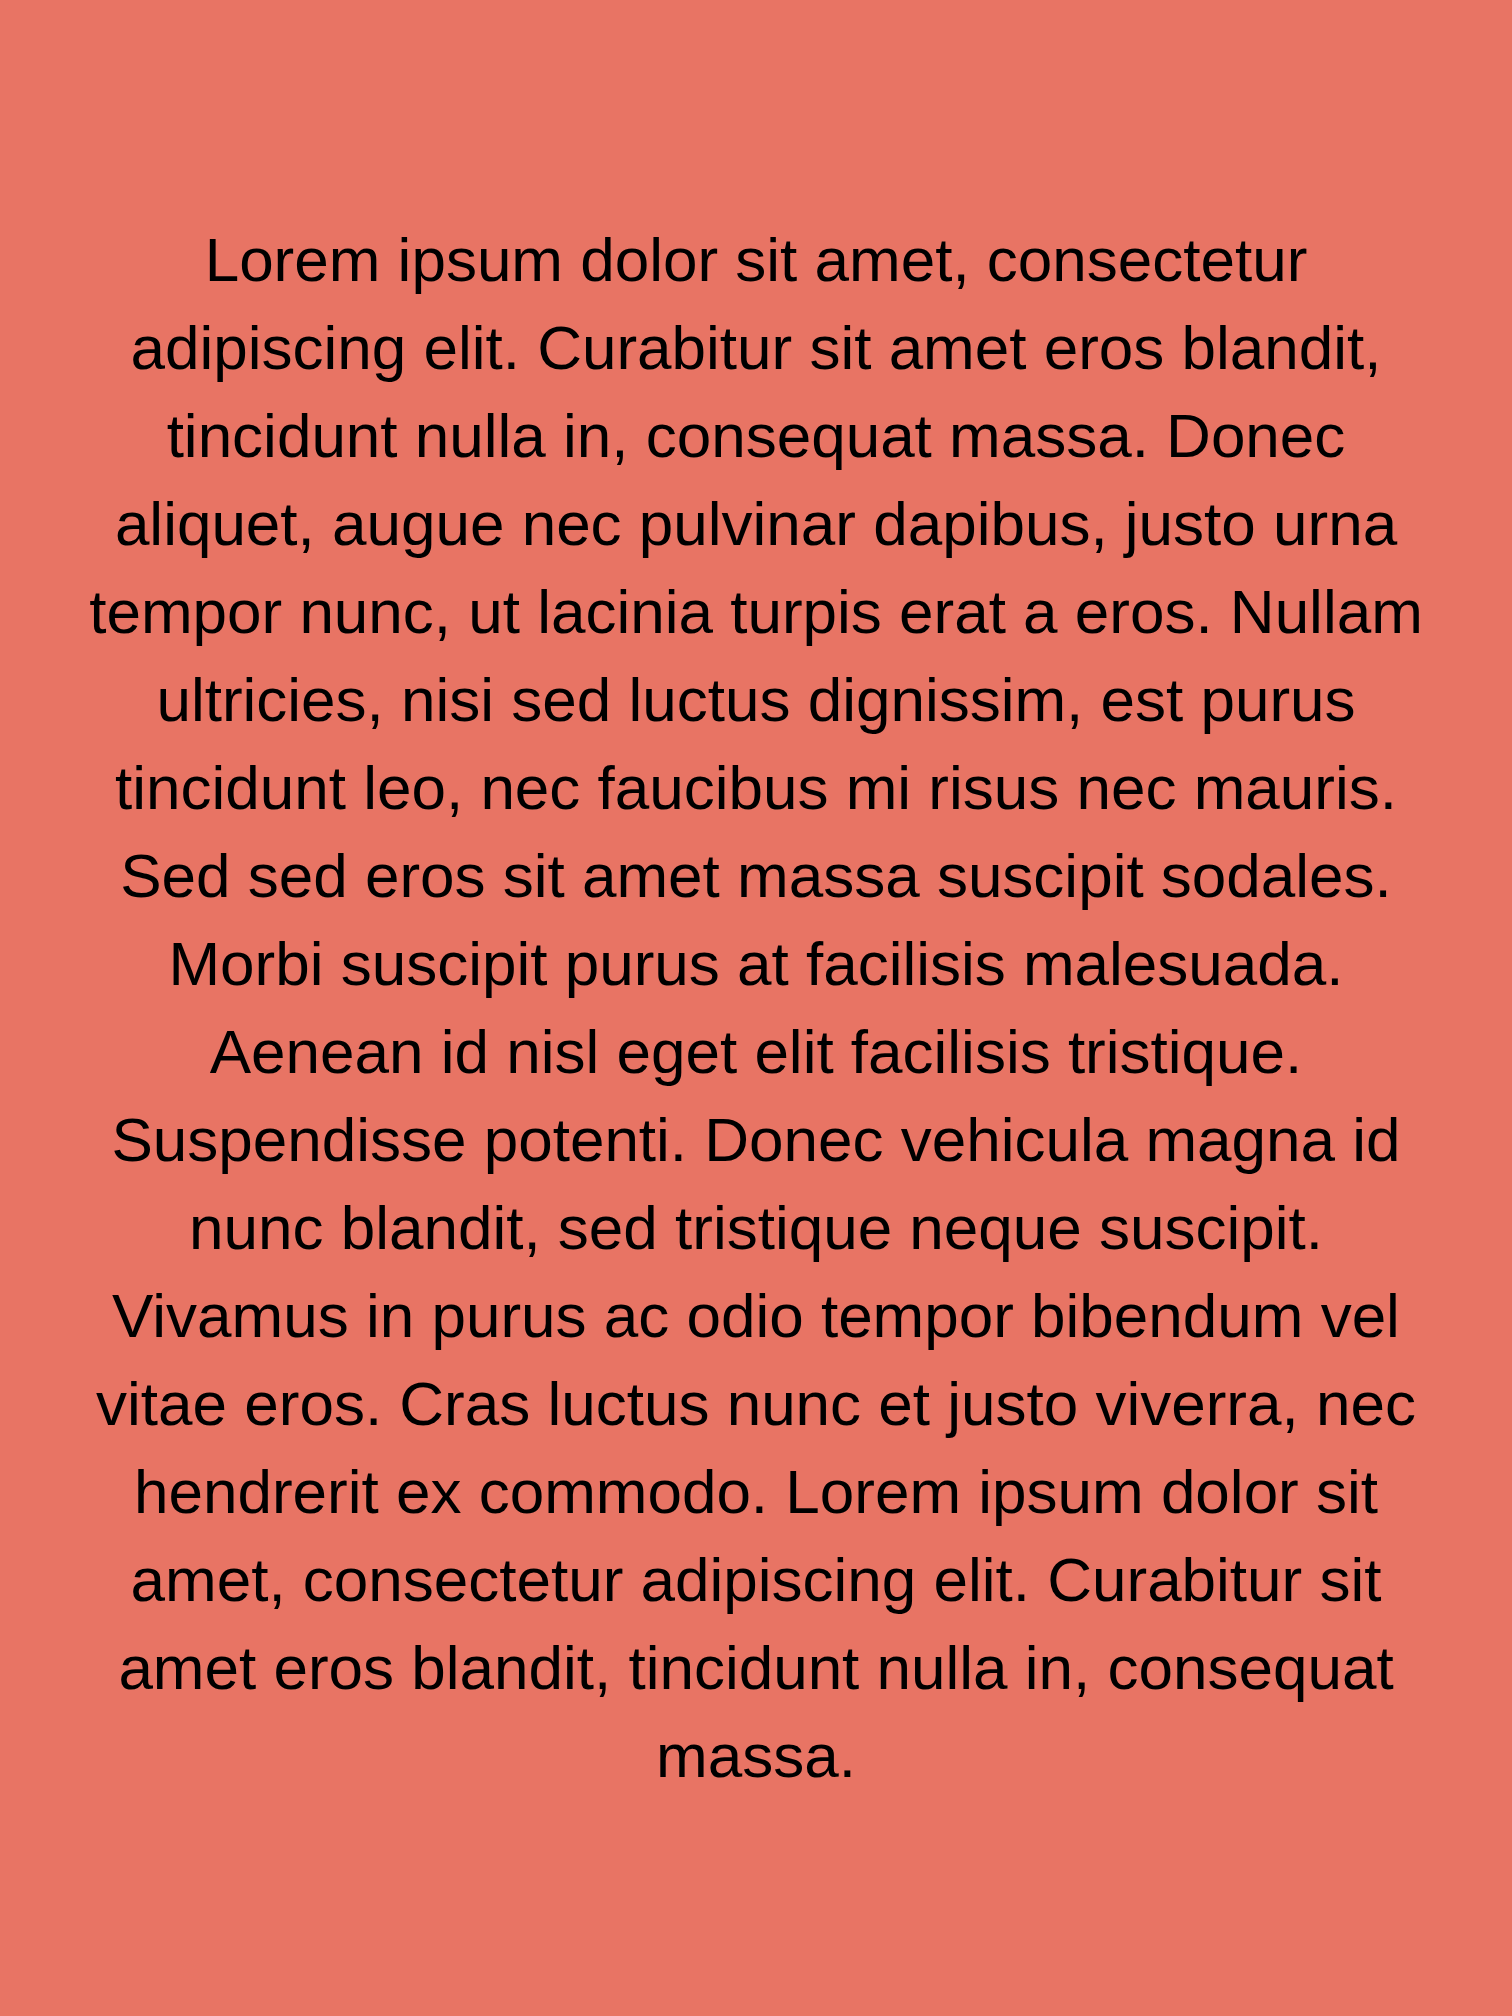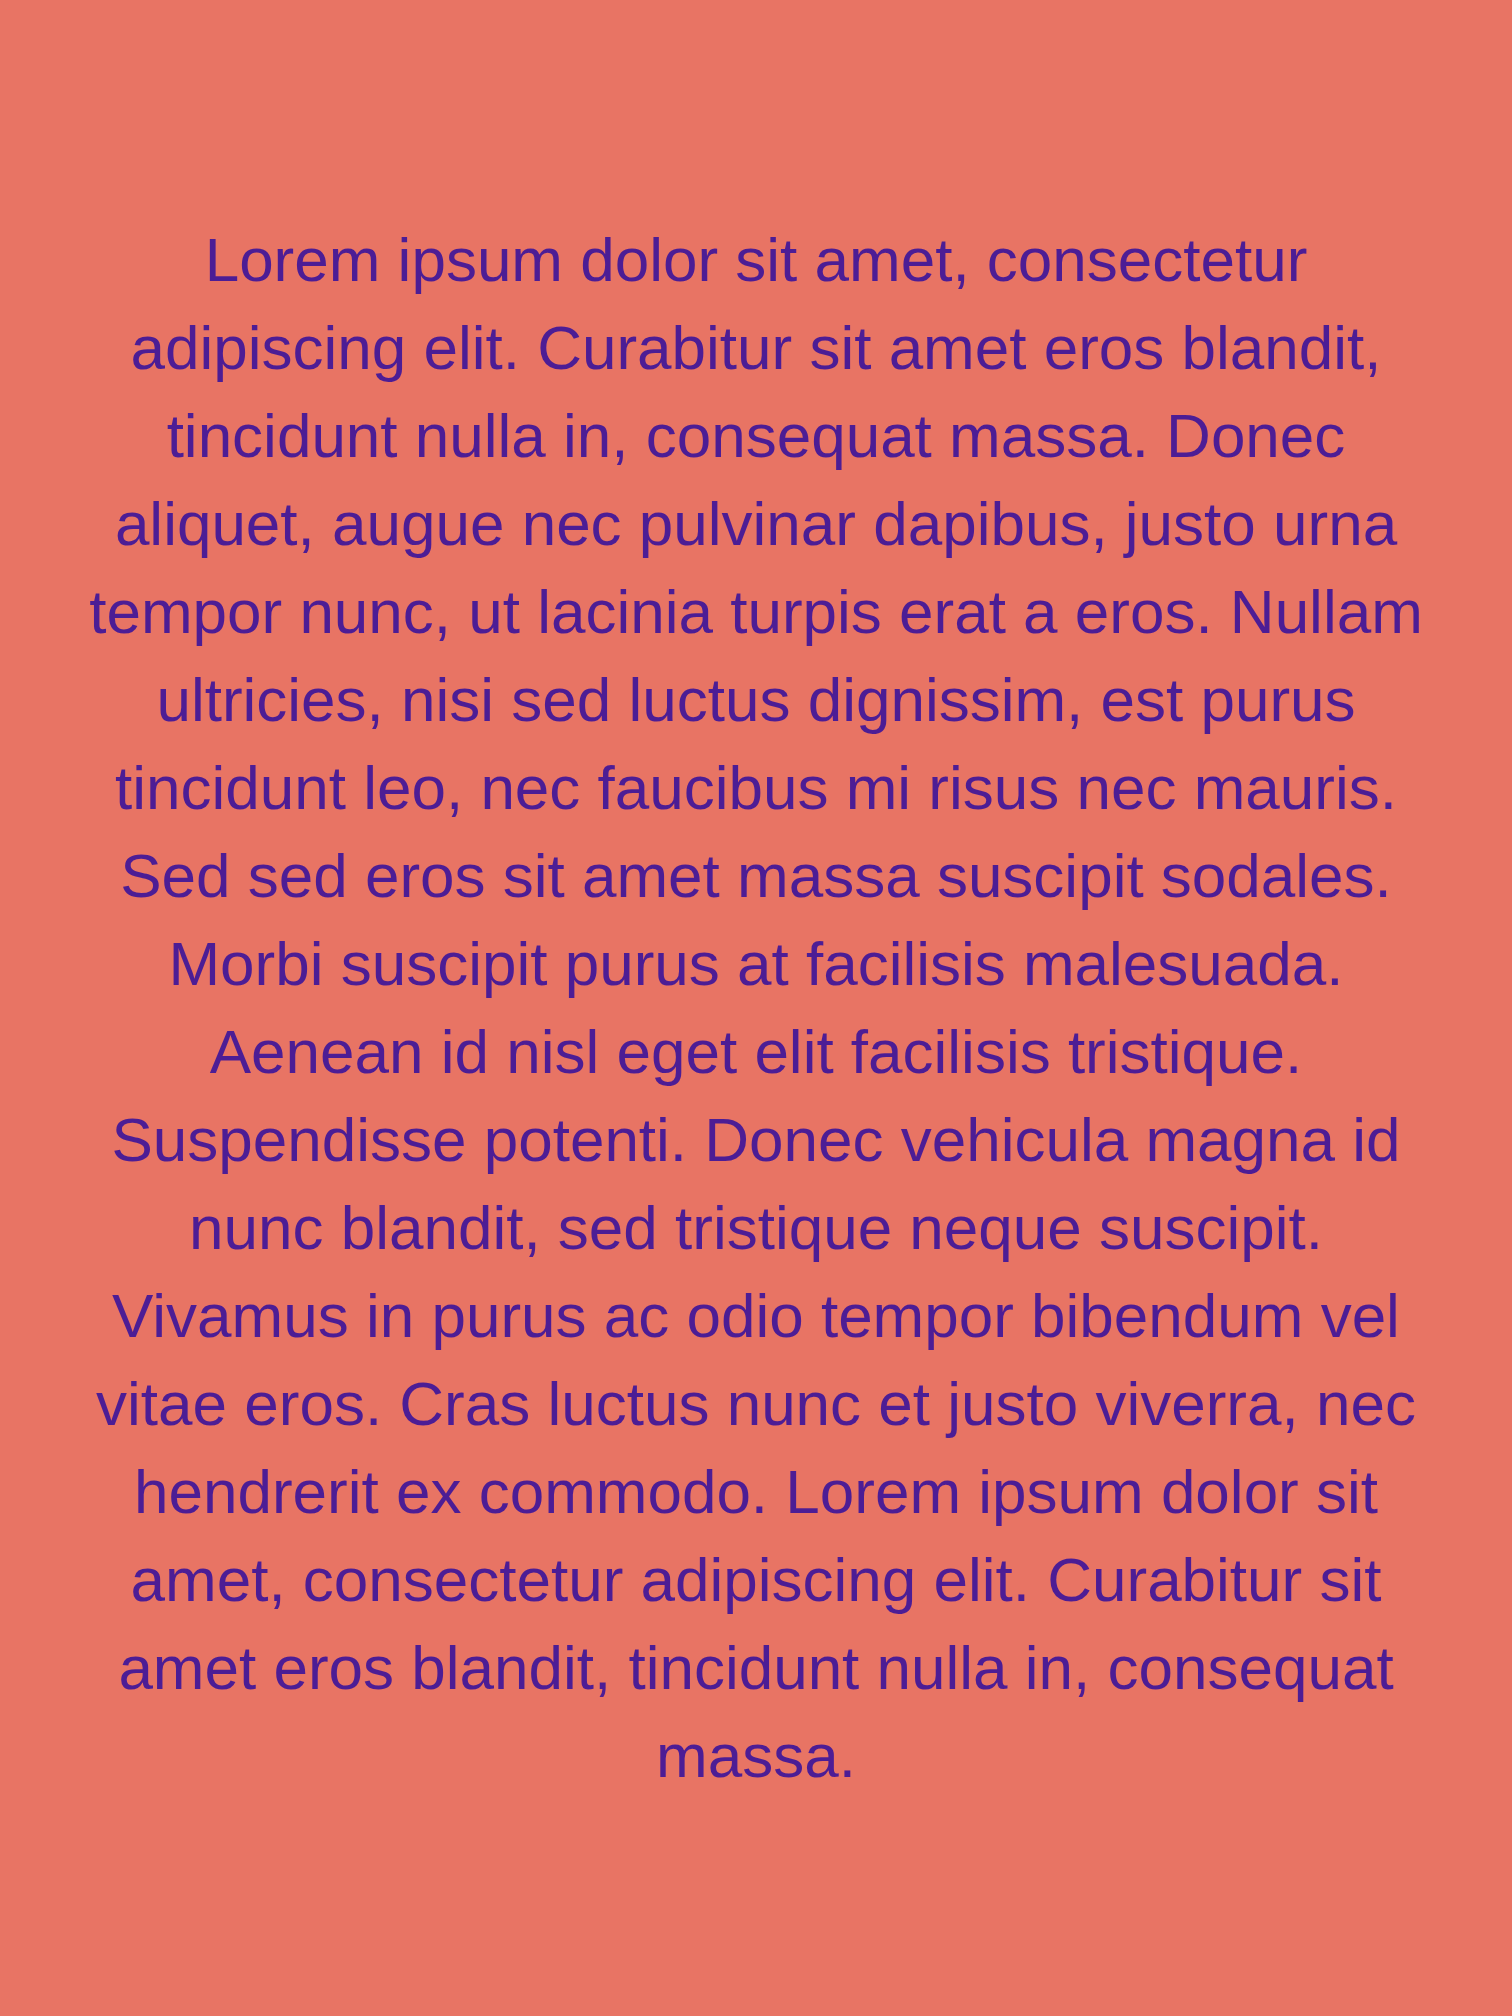--- a/index.html
+++ b/index.html
@@ -25,21 +25,21 @@
     font-size: 62px;
     line-height: 88px;
     color: #1D1D1D; 
     letter-spacing: 0;
   }
 </style>
 </head>
 <body>
 
 <div class="page" style="background: rgb(232, 116, 100); color: rgb(29, 29, 29);">
-  <p class="lorem-paragraph" style="color: #4c1d95;">Lorem ipsum dolor sit amet, consectetur
+  <p class="lorem-paragraph" style="color: #000000;">Lorem ipsum dolor sit amet, consectetur
 adipiscing elit. Curabitur sit amet eros blandit,
 tincidunt nulla in, consequat massa. Donec
 aliquet, augue nec pulvinar dapibus, justo urna
 tempor nunc, ut lacinia turpis erat a eros. Nullam
 ultricies, nisi sed luctus dignissim, est purus
 tincidunt leo, nec faucibus mi risus nec mauris.
 Sed sed eros sit amet massa suscipit sodales.
 Morbi suscipit purus at facilisis malesuada.
 Aenean id nisl eget elit facilisis tristique.
 Suspendisse potenti. Donec vehicula magna id

